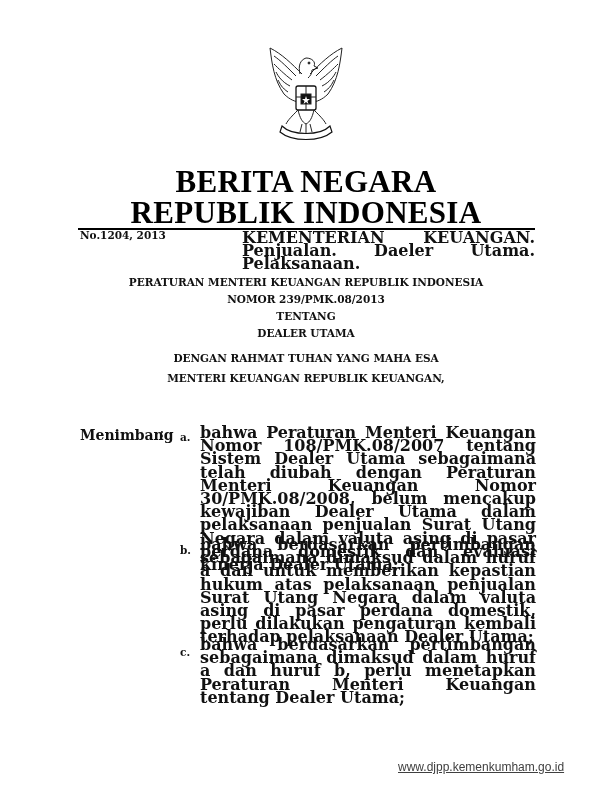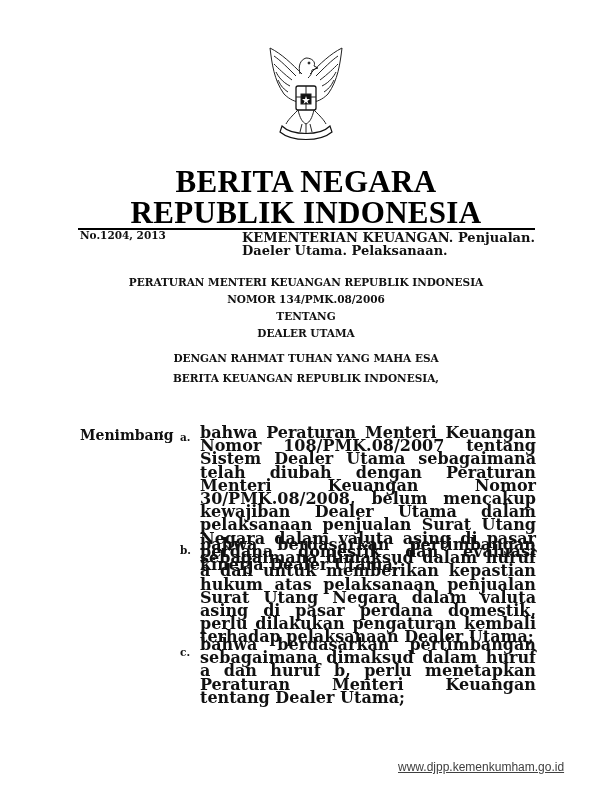--- a/index.html
+++ b/index.html
@@ -6,21 +6,21 @@
   body { width:612px; height:792px; position:relative; overflow:hidden;
          font-family:"DejaVu Serif", "Liberation Serif", serif; color:#111; }
   .emblem { position:absolute; left:262px; top:44px; width:88px; height:104px; }
   .title { position:absolute; left:0; width:612px; text-align:center;
            font-family:"Liberation Serif", serif; font-weight:bold; font-size:31px;
            letter-spacing:0.3px; color:#000; line-height:34px; }
   .t1 { top:165px; }
   .t2 { top:196px; }
   .rule { position:absolute; left:78px; top:228px; width:457px; height:2px; background:#000; }
   .meta-no { position:absolute; left:80px; top:229px; font-size:10.5px; font-weight:bold; }
-  .meta-desc { position:absolute; left:242px; top:231px; width:293px; font-size:13px;
+  .meta-desc { position:absolute; left:242px; top:231px; width:293px; font-size:16px;
                font-weight:bold; line-height:13px; text-align:justify; text-align-last:left; }
   .center-line { position:absolute; left:0; width:612px; text-align:center; font-size:10.5px; font-weight:bold; }
   .label { position:absolute; left:80px; top:427px; font-size:14px; font-weight:bold; }
   .colon { position:absolute; left:160px; top:427px; font-size:10.5px; font-weight:bold; }
   .item { position:absolute; left:200px; width:336px; font-size:16px; font-weight:bold;
           line-height:13.2px; text-align:justify; }
   .item-letter { position:absolute; left:180px; font-size:10.5px; font-weight:bold; }
   .footer { position:absolute; left:398px; top:760px; font-family:"Liberation Sans", sans-serif;
             font-size:12px; color:#404040; text-decoration:underline; }
 </style>
@@ -54,25 +54,25 @@
 </div>
 
 <div class="title t1">BERITA NEGARA</div>
 <div class="title t2">REPUBLIK INDONESIA</div>
 <div class="rule"></div>
 
 <div class="meta-no">No.1204, 2013</div>
 <div class="meta-desc">KEMENTERIAN KEUANGAN. Penjualan. Daeler Utama. Pelaksanaan.</div>
 
 <div class="center-line" style="top:276px;">PERATURAN MENTERI KEUANGAN REPUBLIK INDONESIA</div>
-<div class="center-line" style="top:293px;">NOMOR 134/PMK.08/2006</div>
+<div class="center-line" style="top:293px;">NOMOR 239/PMK.08/2013</div>
 <div class="center-line" style="top:310px;">TENTANG</div>
 <div class="center-line" style="top:327px;">DEALER UTAMA</div>
 <div class="center-line" style="top:352px;">DENGAN RAHMAT TUHAN YANG MAHA ESA</div>
-<div class="center-line" style="top:372px;">BERITA KEUANGAN REPUBLIK INDONESIA,</div>
+<div class="center-line" style="top:372px;">MENTERI KEUANGAN REPUBLIK KEUANGAN,</div>
 
 <div class="label">Menimbang</div>
 <div class="colon">:</div>
 
 <div class="item-letter" style="top:431px;">a.</div>
 <div class="item" style="top:426px;">bahwa Peraturan Menteri Keuangan Nomor 108/PMK.08/2007 tentang Sistem Dealer Utama sebagaimana telah diubah dengan Peraturan Menteri Keuangan Nomor 30/PMK.08/2008, belum mencakup kewajiban Dealer Utama dalam pelaksanaan penjualan Surat Utang Negara dalam valuta asing di pasar perdana domestik dan evaluasi kinerja Dealer Utama;</div>
 
 <div class="item-letter" style="top:544px;">b.</div>
 <div class="item" style="top:538px;">bahwa berdasarkan pertimbangan sebagaimana dimaksud dalam huruf a dan untuk memberikan kepastian hukum atas pelaksanaan penjualan Surat Utang Negara dalam valuta asing di pasar perdana domestik, perlu dilakukan pengaturan kembali terhadap pelaksanaan Dealer Utama;</div>
 

